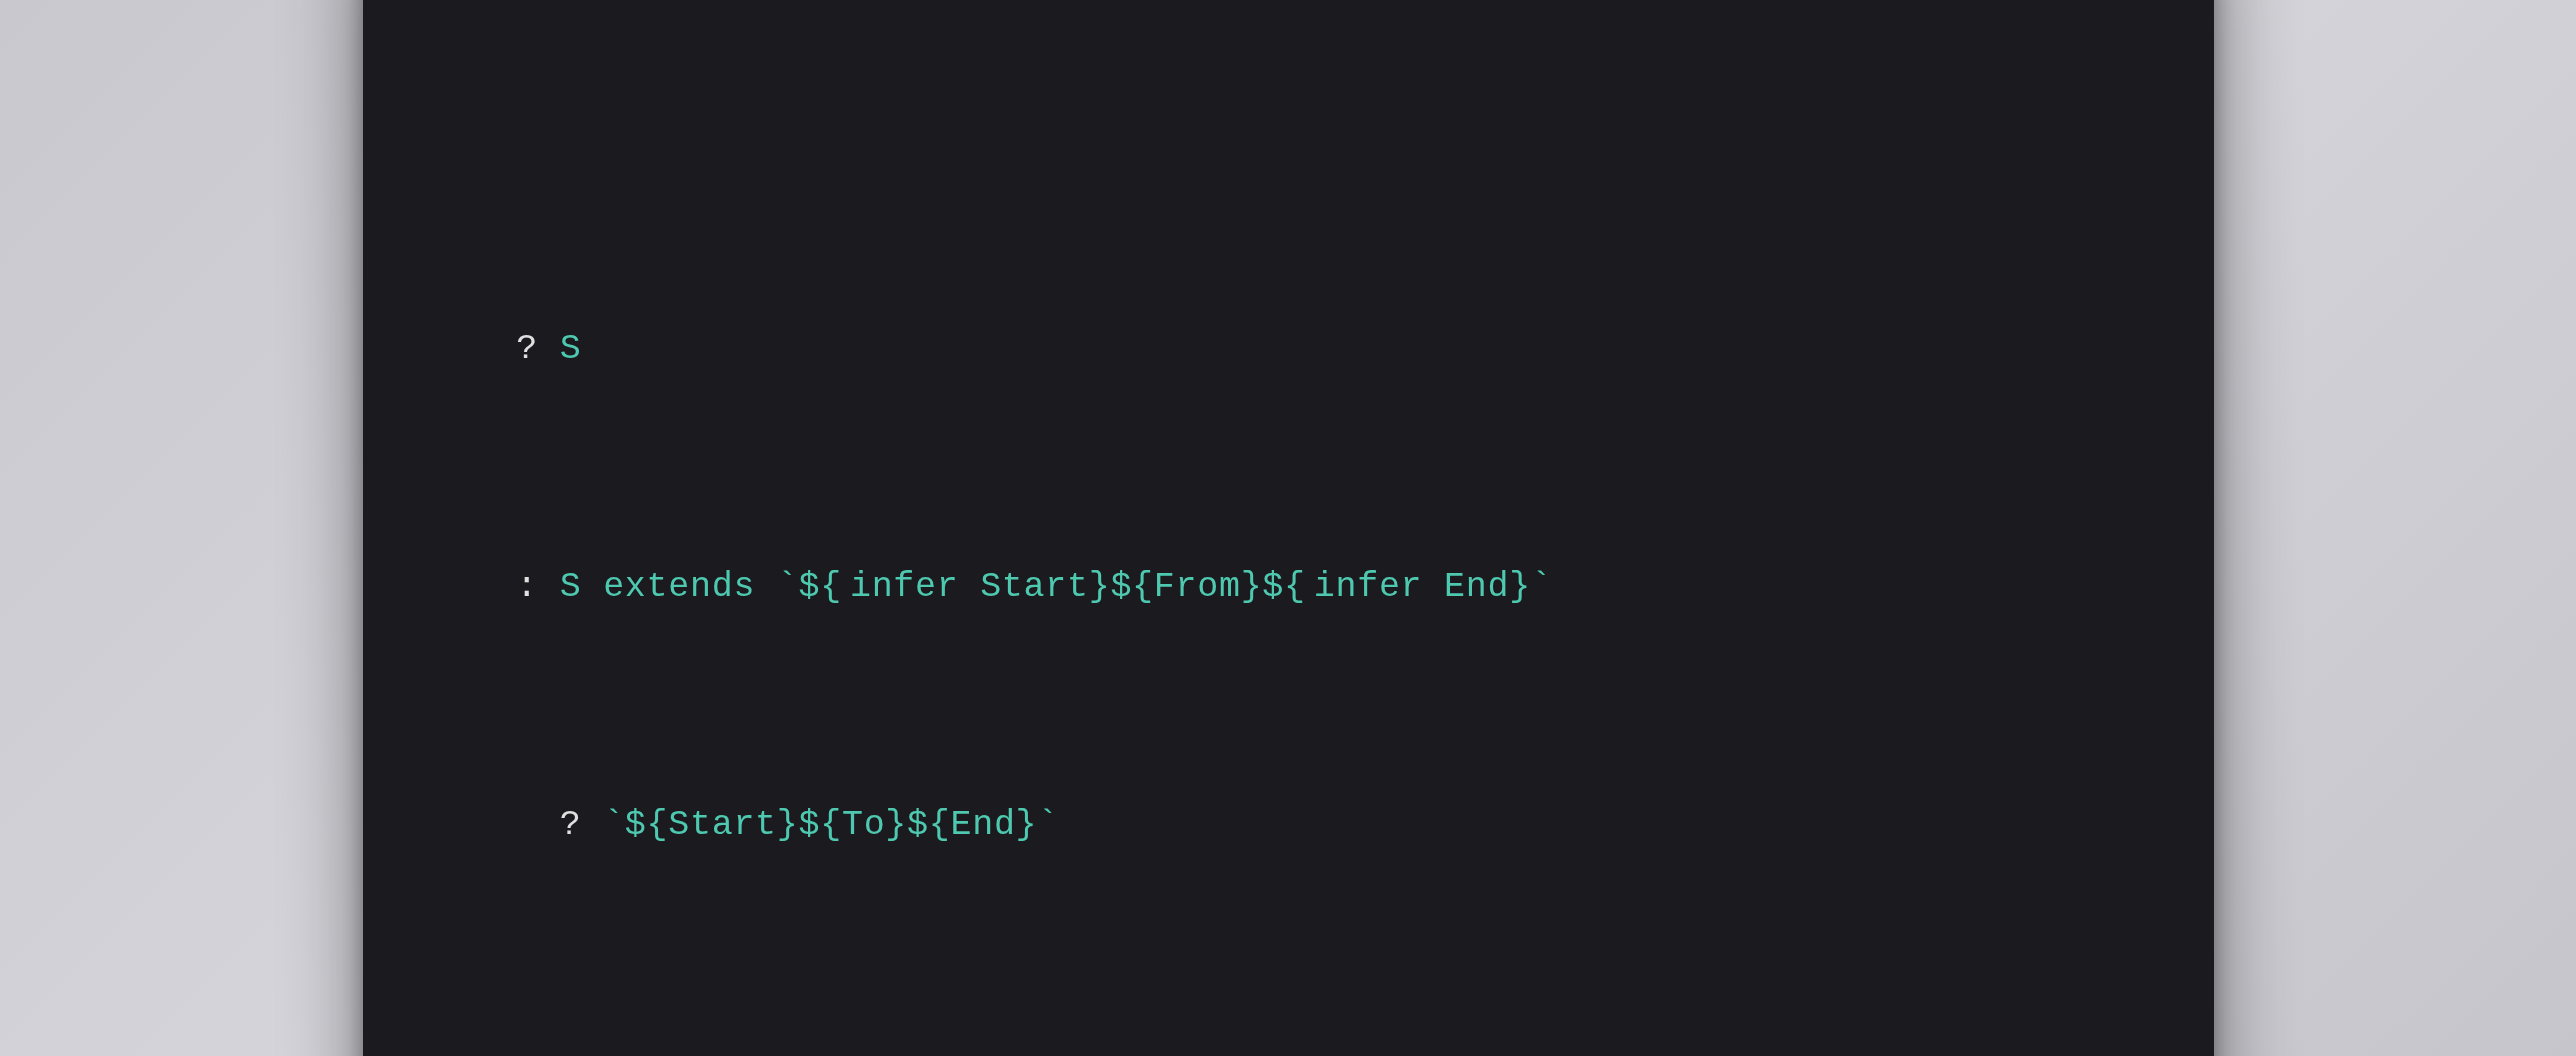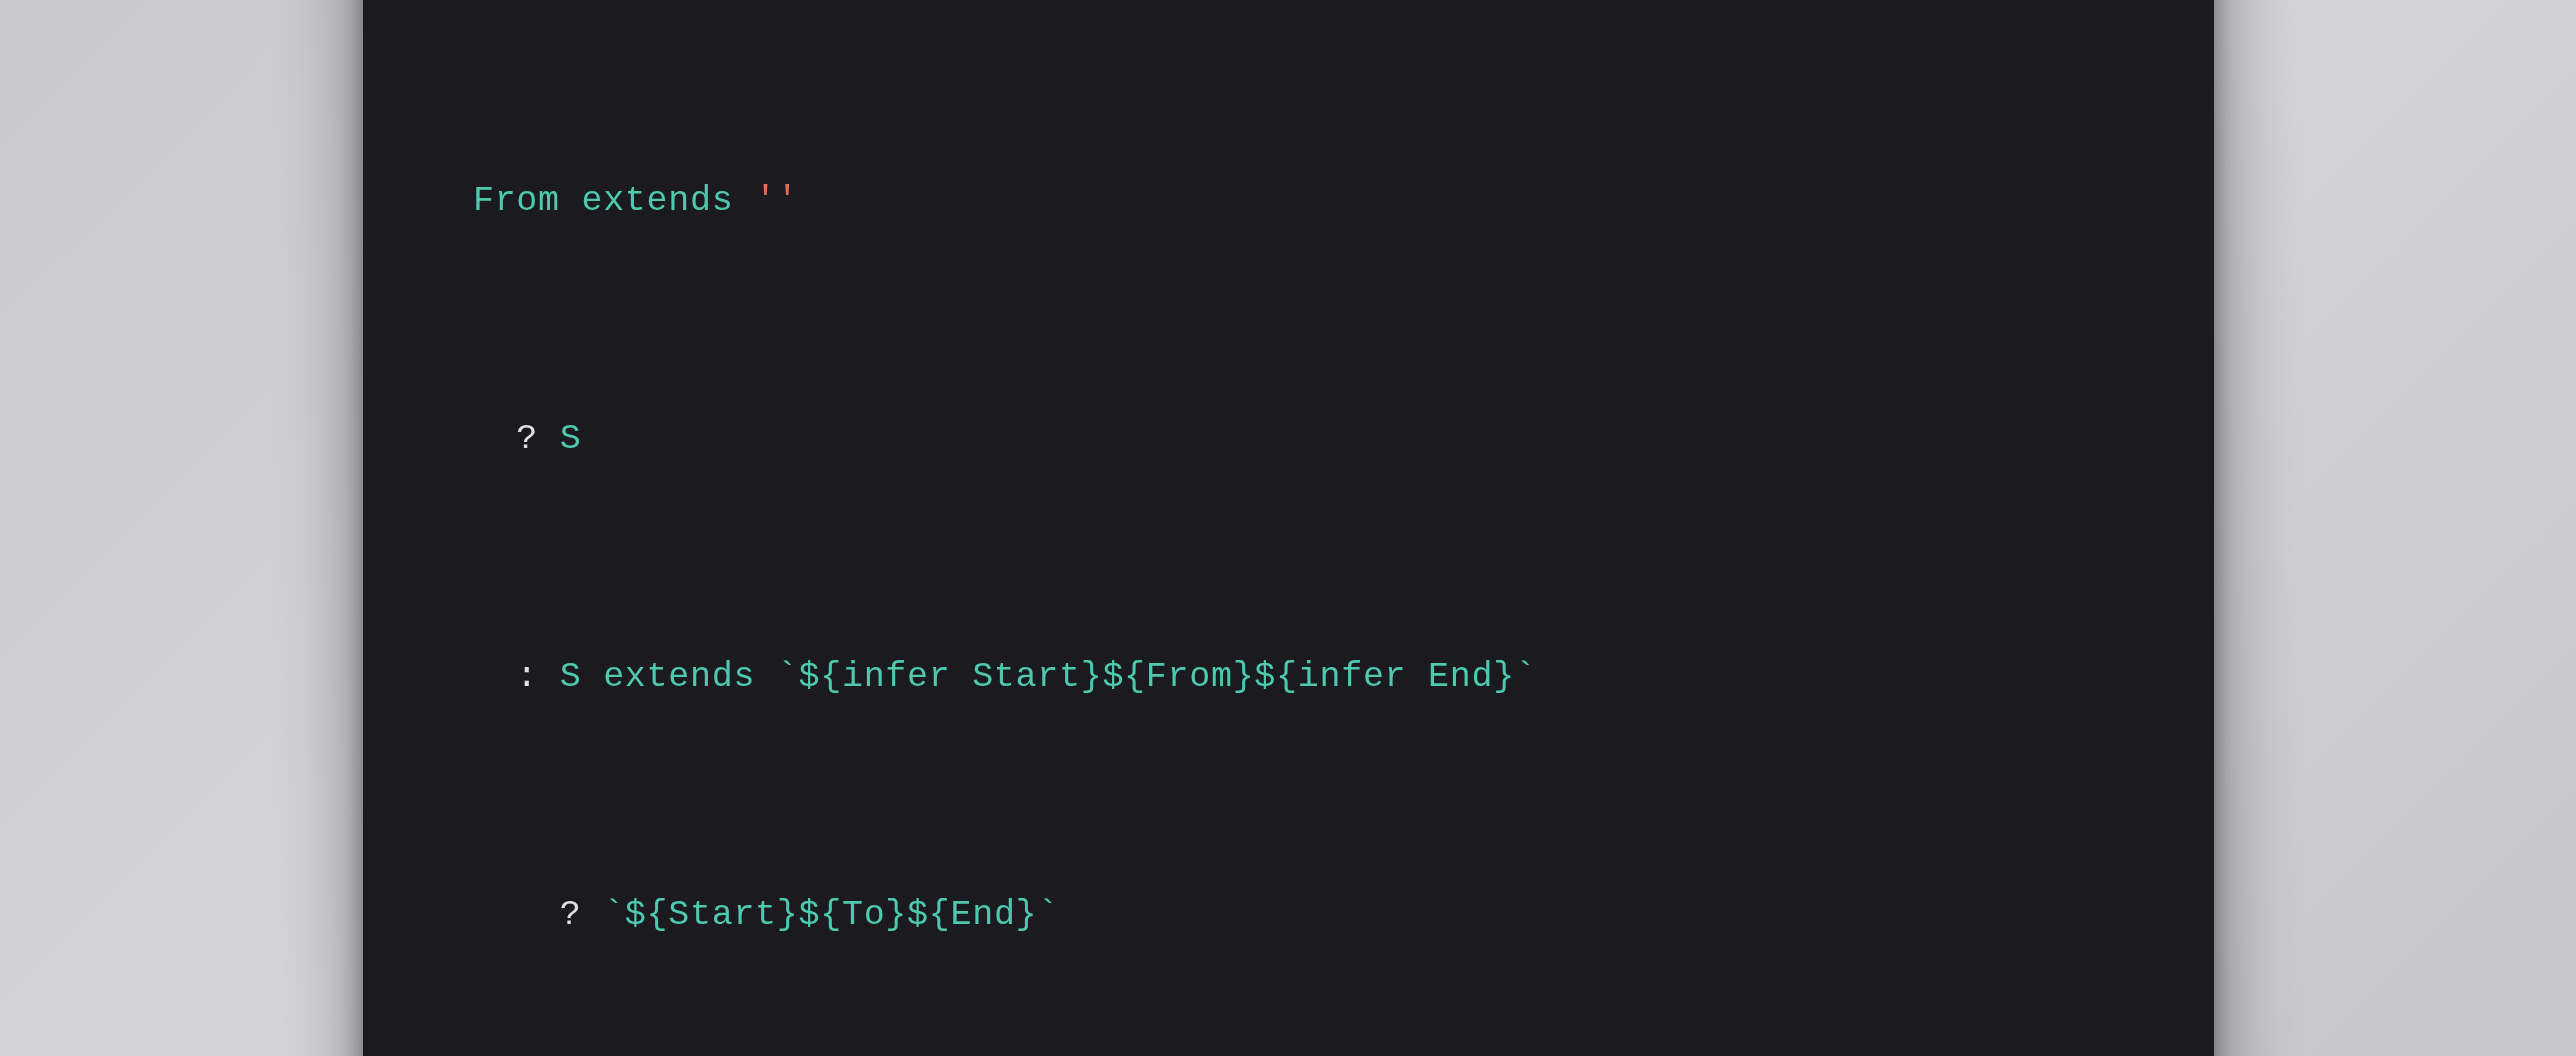--- a/index.html
+++ b/index.html
@@ -29,35 +29,34 @@
 
     .code-block {
       font-family: 'Courier New', Courier, monospace;
       font-size: 35px;
       line-height: 1.7;
       letter-spacing: 0.02em;
       white-space: pre;
     }   
     .param      { color: #4ec9b0; }   
     .kw-extends { color: #4ec9b0; }   
-    .kw-infer   { color: #4ec9b0; }   
+    .kw-infer   { color: #4ec9b0; margin-left: 8px; }   
     .plain      { color: #e0e0e0; }
     .string-lit { color: #e07050; }   
     .template   { color: #4ec9b0; }   
     .operator   { color: #e0e0e0; }
   </style>
 </head>
 <body>
 
 <div class="code-card">
   <div class="code-block">
     
     
     
-    <div><span class="plain">  </span><span class="param">From</span><span class="kw-extends"> extends </span><span class="string-lit">''</span></div>
     
     <div><span class="operator">    ? </span><span class="param">S</span></div>
     
     <div><span class="operator">    : </span><span class="param">S</span><span class="kw-extends"> extends </span><span class="template">`${</span><span class="kw-infer">infer </span><span class="param">Start</span><span class="template">}${</span><span class="param">From</span><span class="template">}${</span><span class="kw-infer">infer </span><span class="param">End</span><span class="template">}`</span></div>
     
     <div><span class="operator">      ? </span><span class="template">`${</span><span class="param">Start</span><span class="template">}${</span><span class="param">To</span><span class="template">}${</span><span class="param">End</span><span class="template">}`</span></div>
     
     
   </div>
 </div>

